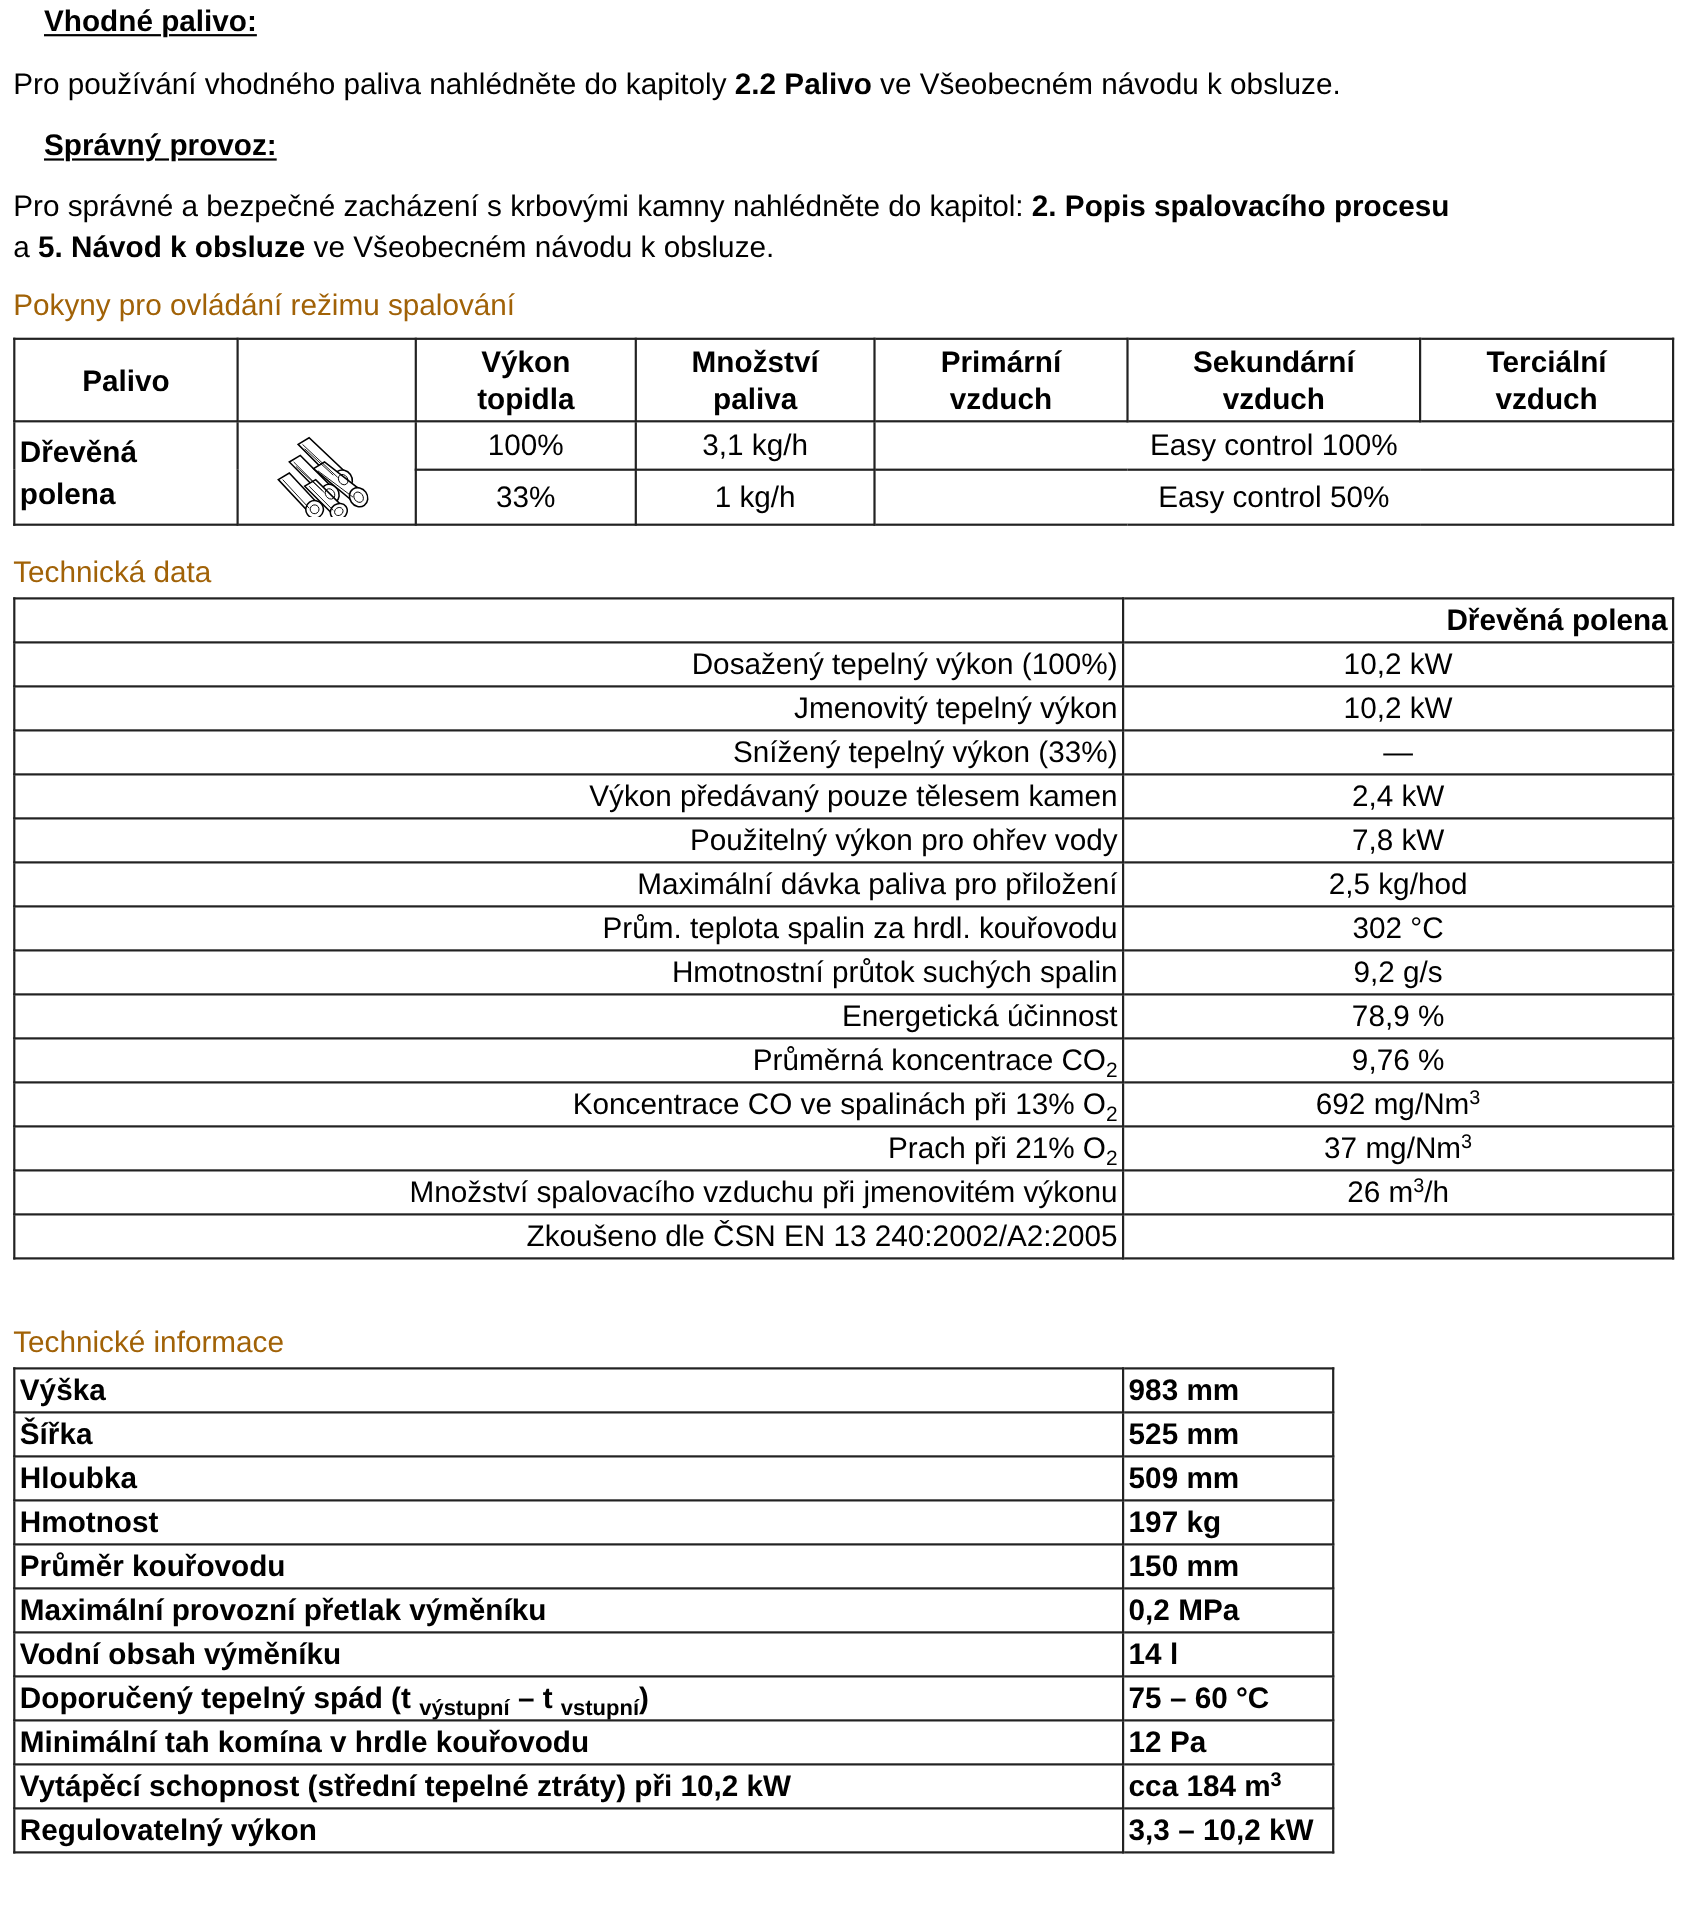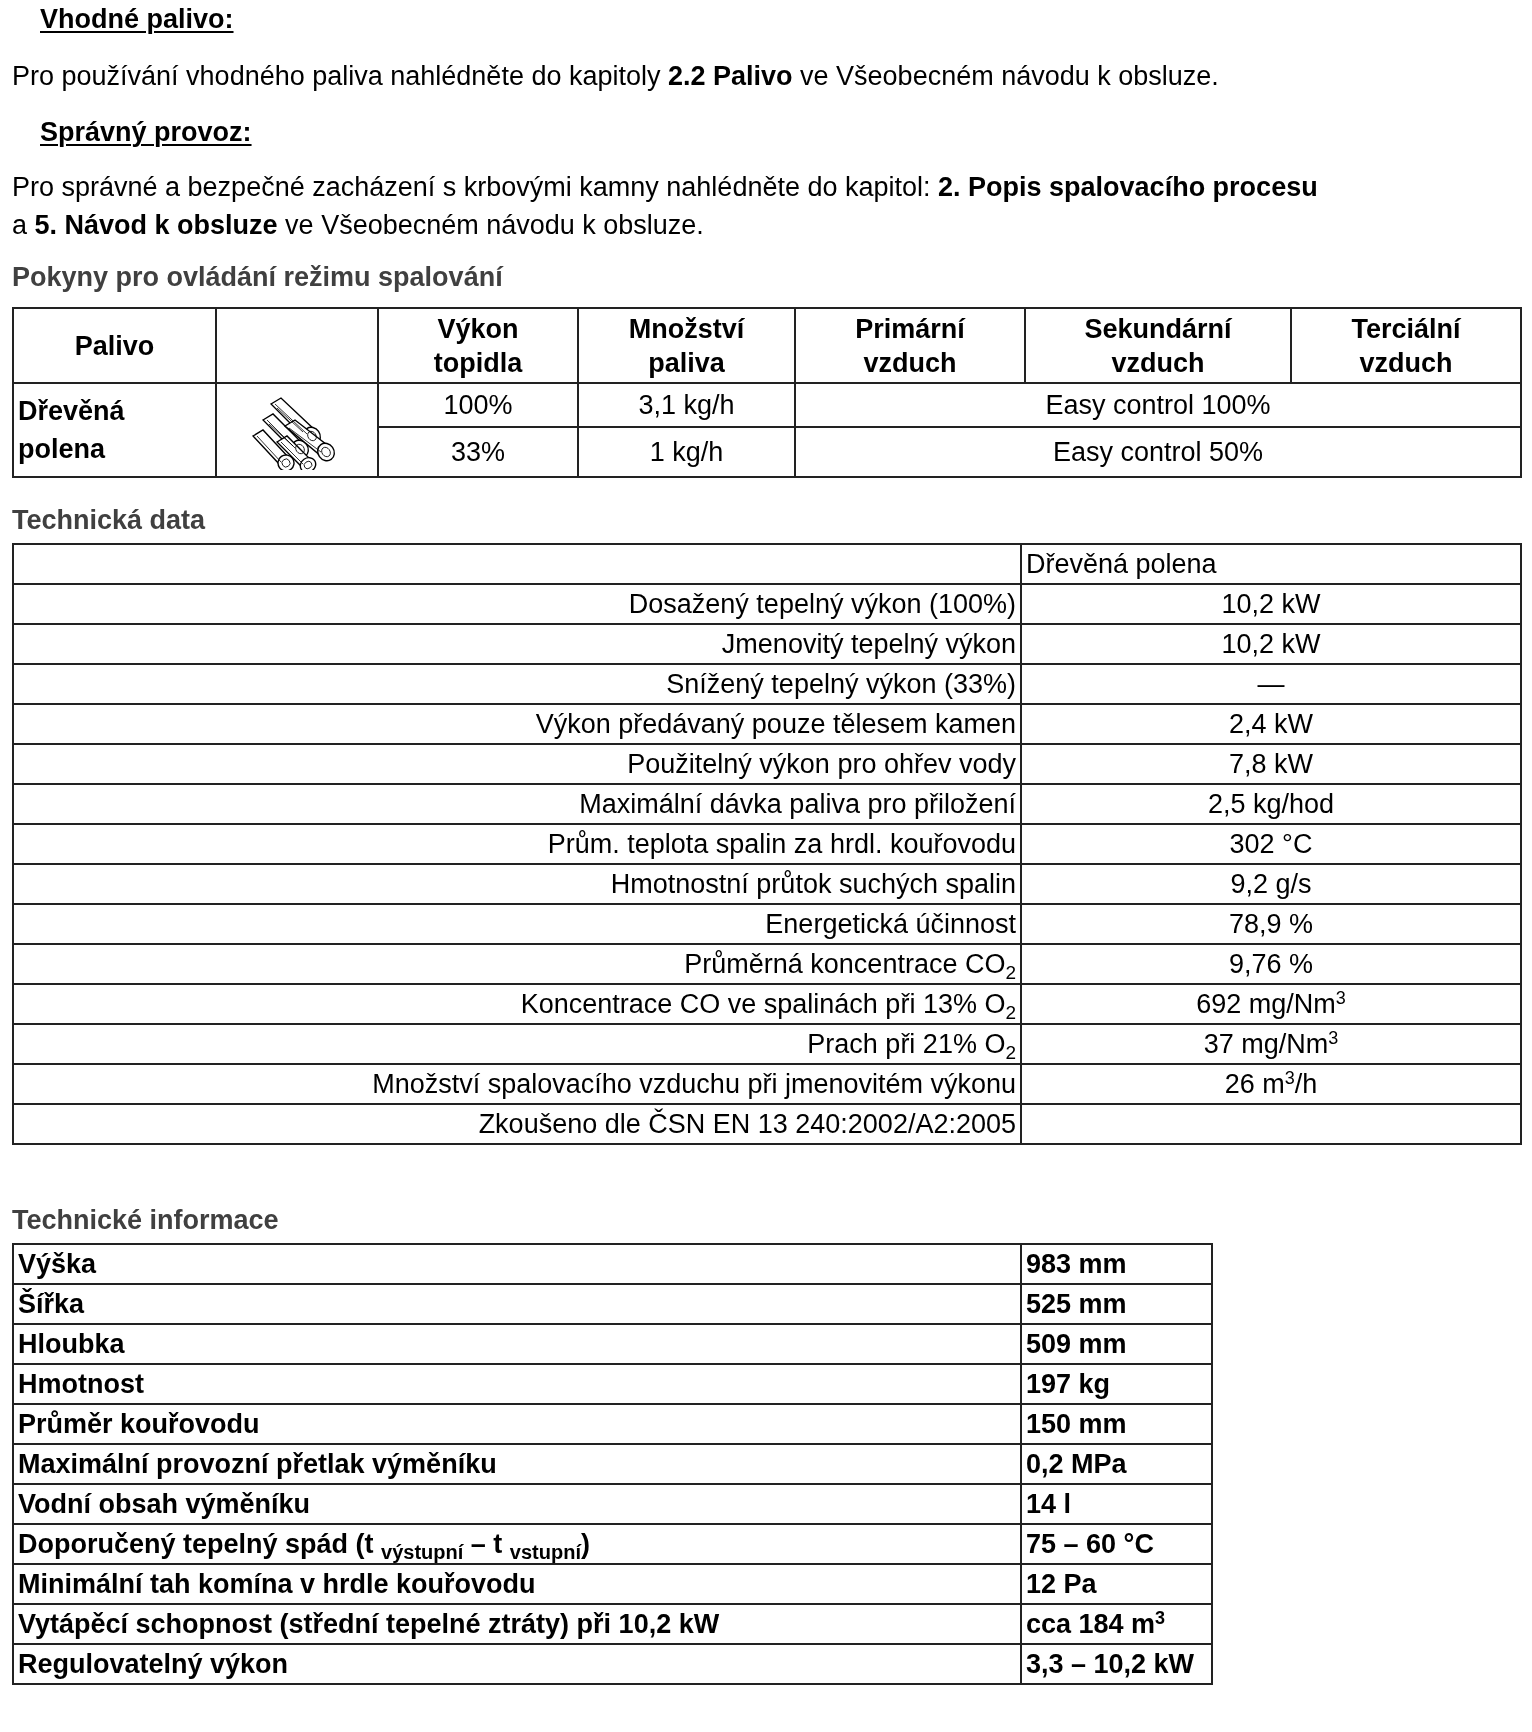--- a/index.html
+++ b/index.html
@@ -20,21 +20,21 @@
       white-space: nowrap;
       margin-left: 28px;
     }
     .para {
       position: absolute; left: 0;
       font-size: 27px; line-height: 38px; white-space: nowrap;
     }
     .para b { font-weight: bold; }
     .section-title {
       position: absolute; left: 0;
-      font-size: 27px; font-weight: bold; color: #404040;
+      font-size: 27px; font-weight: normal; color: #a16207;
       white-space: nowrap;
     }
 
     table {
       position: absolute; left: 0;
       border-collapse: collapse;
       font-size: 27px;
     }
     td, th {
       border: 2px solid #222;
@@ -49,21 +49,21 @@
     #control-table td { text-align: center; line-height: 30px; }
     #control-table .fuel-name { text-align: left; font-weight: bold; line-height: 38px; padding-left: 4px; }
     #control-table tr.r1 td { height: 42px; }
     #control-table tr.r2 td { height: 48px; }
 
     
     #tech-data-table { top: 543px; width: 1510px; }
     #tech-data-table td { height: 38px; line-height: 30px; }
     #tech-data-table td.lbl { width: 998px; text-align: right; padding-left: 4px; }
     #tech-data-table td.val { text-align: center; }
-    #tech-data-table th.valhead { font-weight: normal; text-align: left; height: 38px; border-radius: 17px; }
+    #tech-data-table th.valhead { font-weight: bold; text-align: right; height: 38px; border-radius: 17px; }
     sub { font-size: 19px; vertical-align: -6px; line-height: 0; }
     sup { font-size: 18px; vertical-align: 9px; line-height: 0; }
     .sm-sub { font-size: 20px; vertical-align: -6px; line-height: 0; }
 
     
     #tech-info-table { top: 1243px; width: 1201px; font-weight: bold; }
     #tech-info-table td { height: 38px; line-height: 30px; }
     #tech-info-table td.lbl { width: 998px; text-align: left; padding-left: 4px; }
     #tech-info-table td.val { text-align: left; padding-left: 4px; }
 

